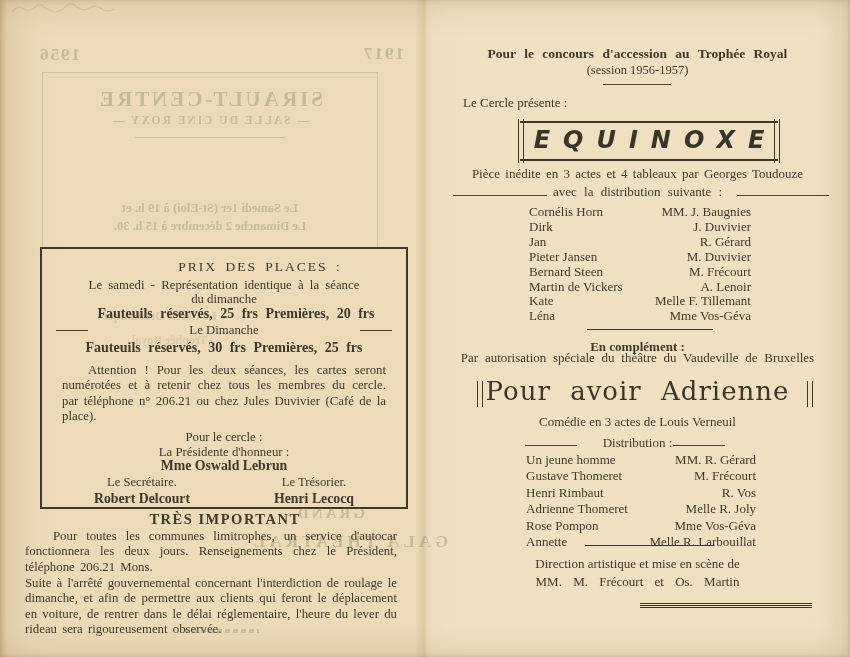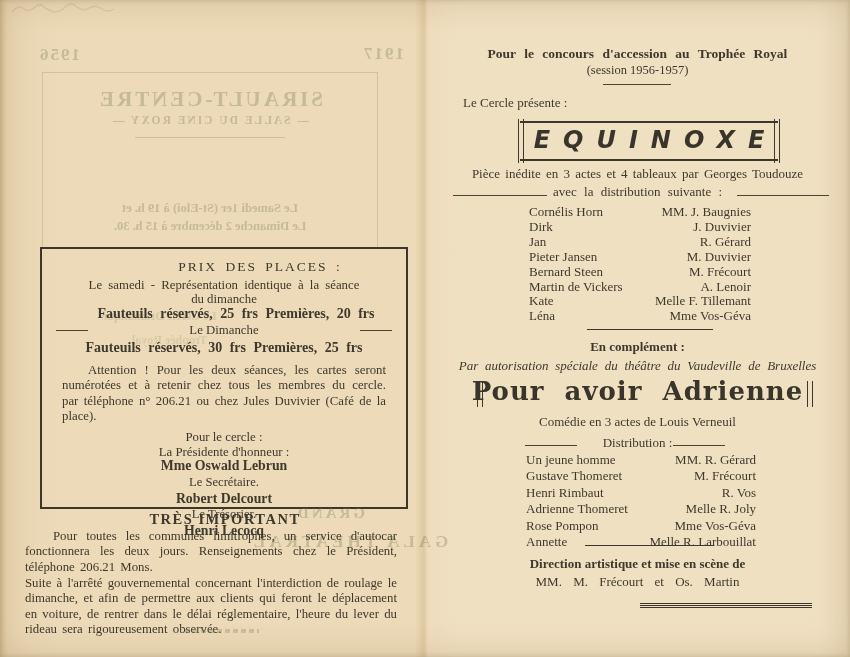--- a/index.html
+++ b/index.html
@@ -36,21 +36,21 @@
   .prix-line2{top:43px; left:0; width:100%; font-size:12.8px;}
   .prix-bold-sat{top:57px; left:0; width:100%; font-size:14px; word-spacing:4px;padding-left:12px;}
   .dim-row{top:74px; left:14px; right:14px; display:flex; align-items:center; justify-content:space-between;}
   .dash{width:32px; border-top:1.5px solid #4a4433; height:0;}
   .dim-label{font-size:12.8px;}
   .prix-bold-sun{top:91px; left:0; width:100%; font-size:14px; word-spacing:4px;}
   .attention{top:114px; left:20px; width:324px; text-indent:26px;}
   .cercle-line{top:181px; left:0; width:100%; font-size:12.8px;}
   .pres-label{top:196px; left:0; width:100%; font-size:12.8px;}
   .pres-name{top:209px; left:0; width:100%; font-size:13.8px;}
-  .officers{top:226px; left:10px; right:10px; display:flex; justify-content:space-around;flex-direction:column;}
+  .officers{top:226px; left:10px; right:10px; display:flex; justify-content:space-around;}
   .officer{text-align:center;}
   .officer-role{font-size:12.6px;}
   .officer-name{font-size:13.8px; font-weight:bold; margin-top:1px;}
 
   .imp-title{top:511px; left:25px; width:400px; font-size:14.5px; letter-spacing:1.5px;}
   .imp-p1{top:529px; left:25px; width:372px; text-indent:28px;}
   .imp-p2{top:576px; left:25px; width:372px;}
 
   
   .hdr{top:46px; left:0; width:100%; font-size:13.5px; word-spacing:5px;}
@@ -77,34 +77,34 @@
   .cast-1{top:205px; left:104px; width:222px; line-height:14.9px;}
   .cast-2{top:452px; left:101px; width:230px; line-height:16.4px;}
   .cast-row{display:flex; justify-content:space-between;}
   .cast-row .actor{text-align:right;}
 
   .rule-mid{border-top:1.5px solid #3b372b; height:0;}
   .rule-1{top:329px; left:162px; width:126px;}
   .rule-2{top:545px; left:160px; width:128px;}
 
   .complement{top:339px; left:0; width:100%; font-size:13px;}
-  .authorization{top:358px; left:0; width:100%; font-size:13px; word-spacing:3.5px;font-style:italic;}
+  .authorization{top:350px; left:0; width:100%; font-size:13px; word-spacing:3.5px;}
 
   .adr-title{top:376px; left:0; width:100%; text-align:center;
     font-family:"DejaVu Serif","Liberation Serif",serif;
-    font-weight:bold; font-size:26px; letter-spacing:1px; word-spacing:10px; color:#39352a;}
+    font-weight:normal; font-size:26px; letter-spacing:1px; word-spacing:10px; color:#39352a;}
   .adr-bar{position:absolute; top:381px; width:4px; height:26px;
     border-left:1.5px solid #3b372b; border-right:1.5px solid #3b372b;}
   .adr-bar.l{left:52px;} .adr-bar.r{left:382px;}
 
   .comedy-desc{top:414px; left:0; width:100%; font-size:13px;}
   .dist-label{top:435px; left:0; width:100%; font-size:13px;}
   .fl-2a{top:445px; left:100px; width:52px;} .fl-2b{top:445px; left:248px; width:52px;}
 
-  .dir-1{top:556px; left:0; width:100%; font-size:13px;font-weight:bold;}
+  .dir-1{top:556px; left:0; width:100%; font-size:13px;}
   .dir-2{top:574px; left:0; width:100%; font-size:13px; word-spacing:8px;}
   .triple-line{top:603px; left:215px; width:172px; height:5px;
     background:repeating-linear-gradient(180deg, #3b372b 0 1px, transparent 1px 2px);}
 </style>
 </head>
 <body>
 
 <div class="scan">
 
   <div class="page page-left">

